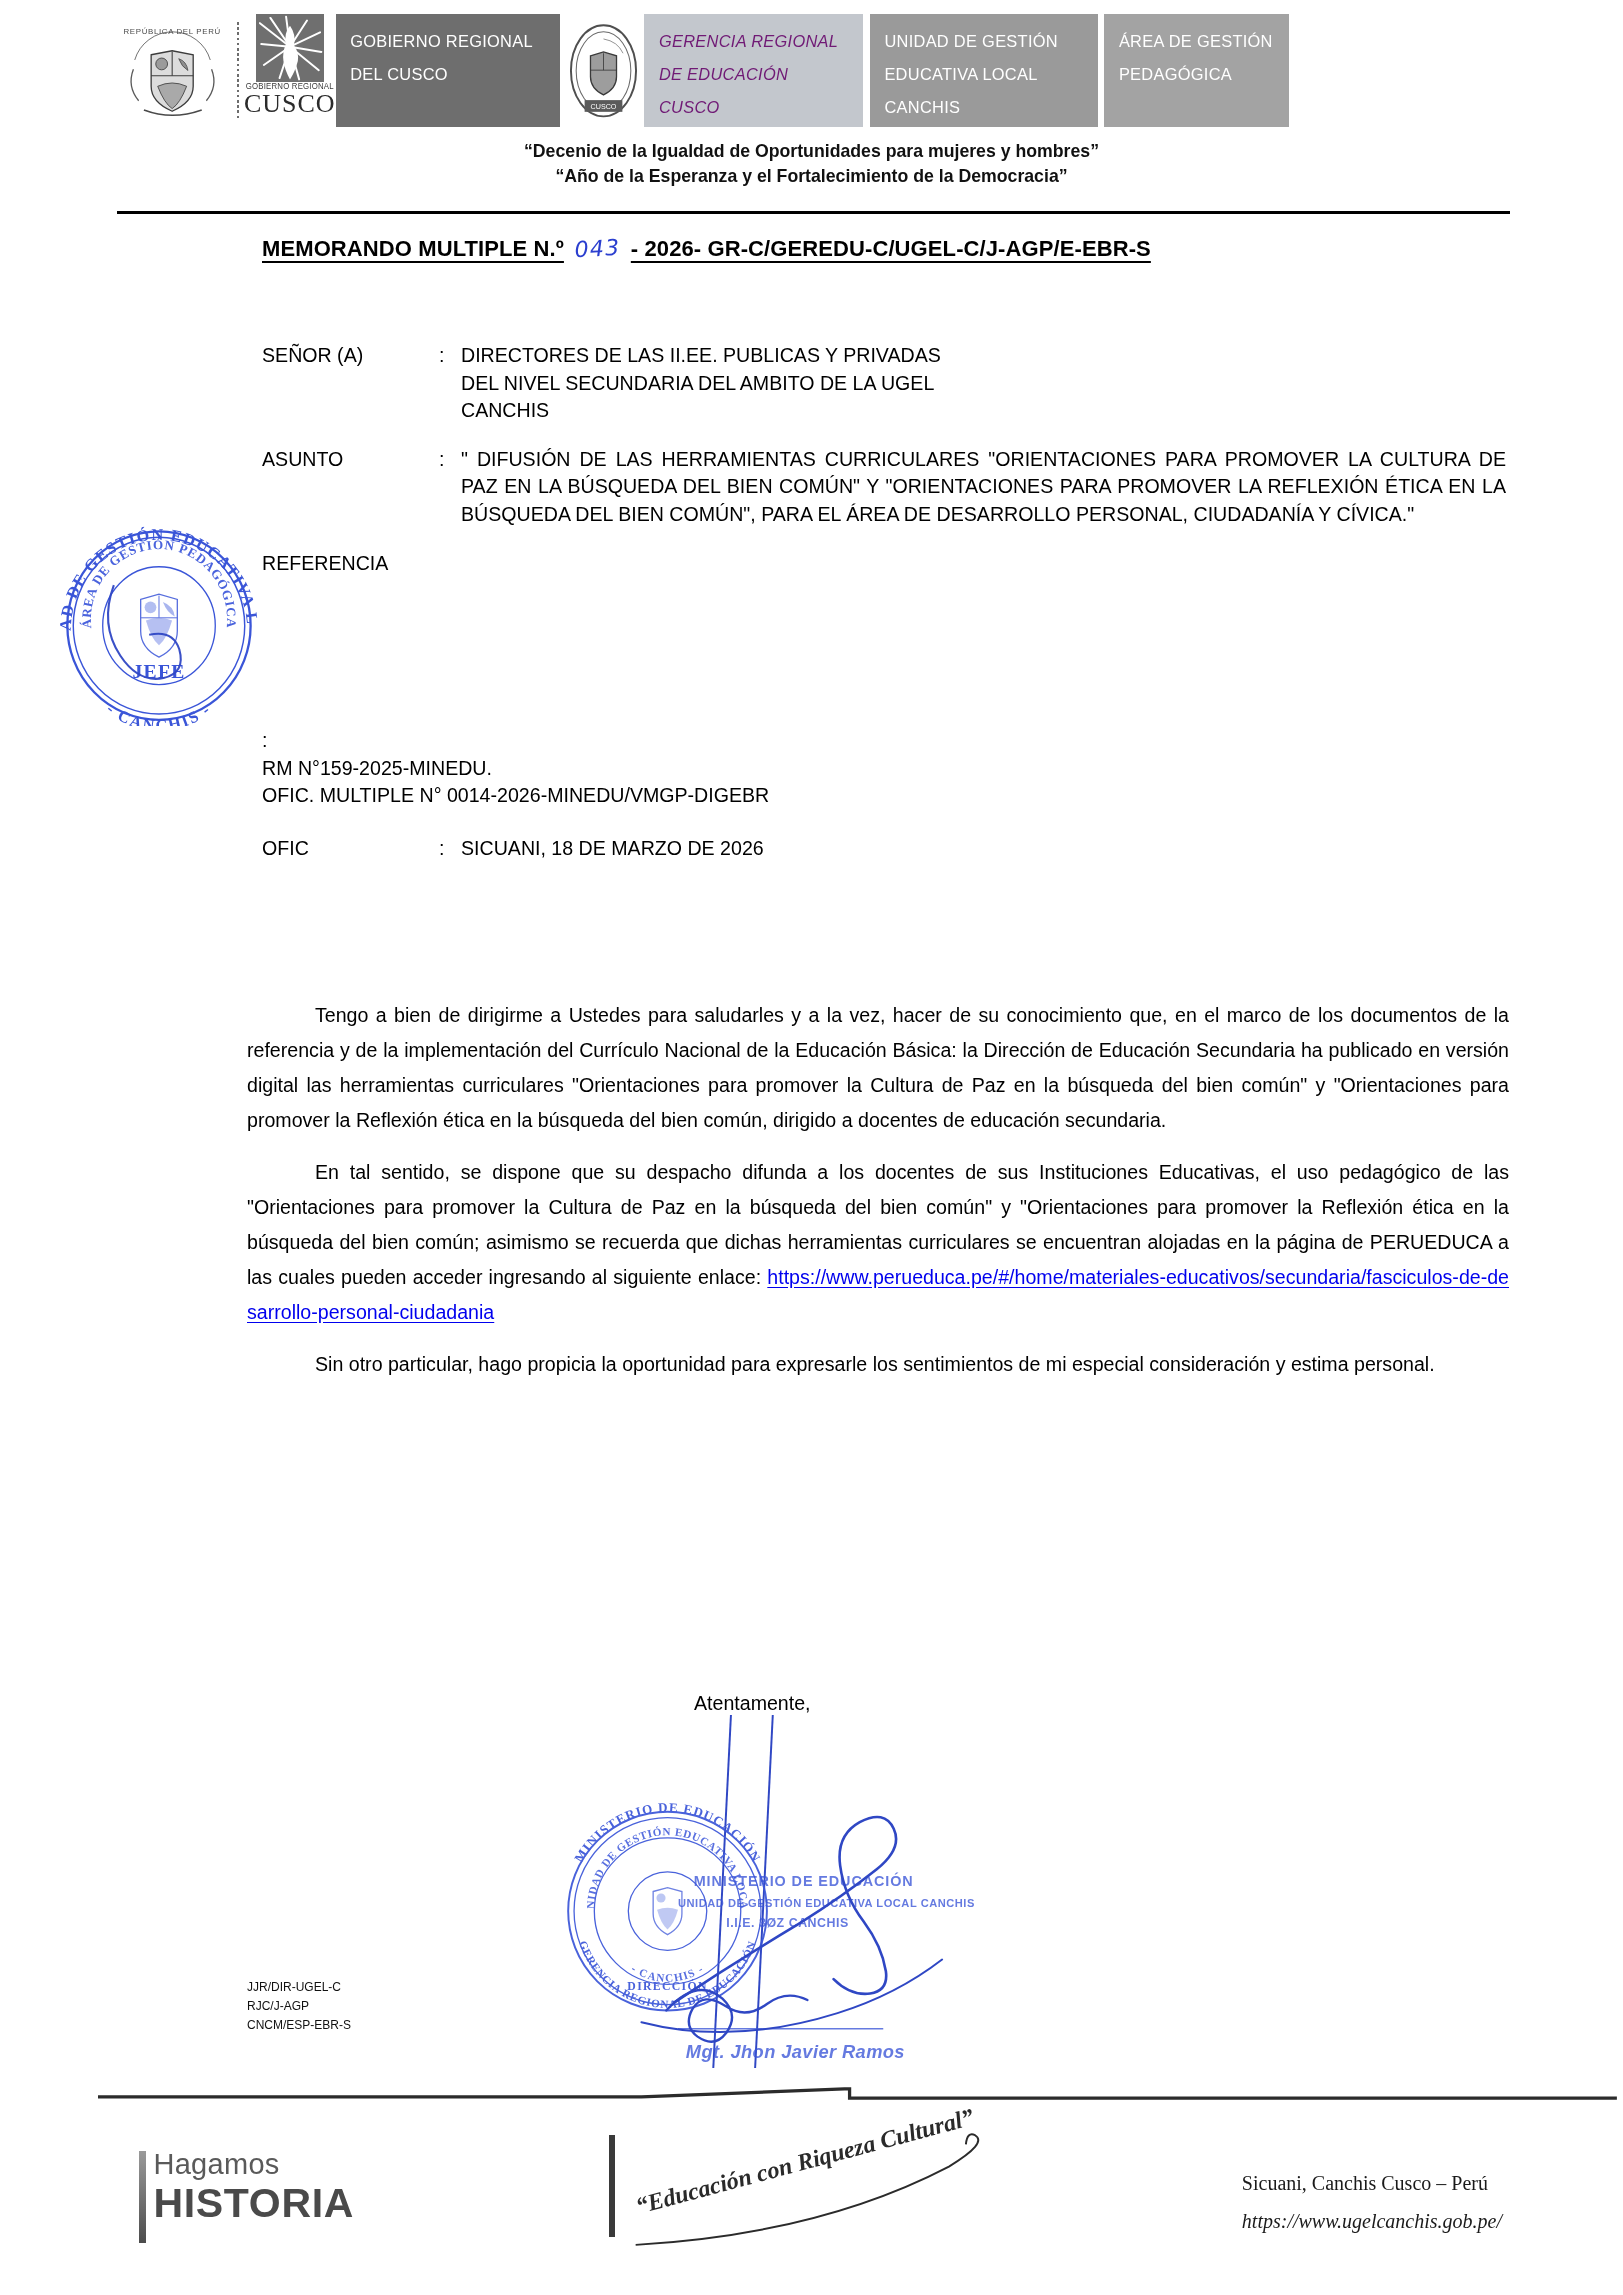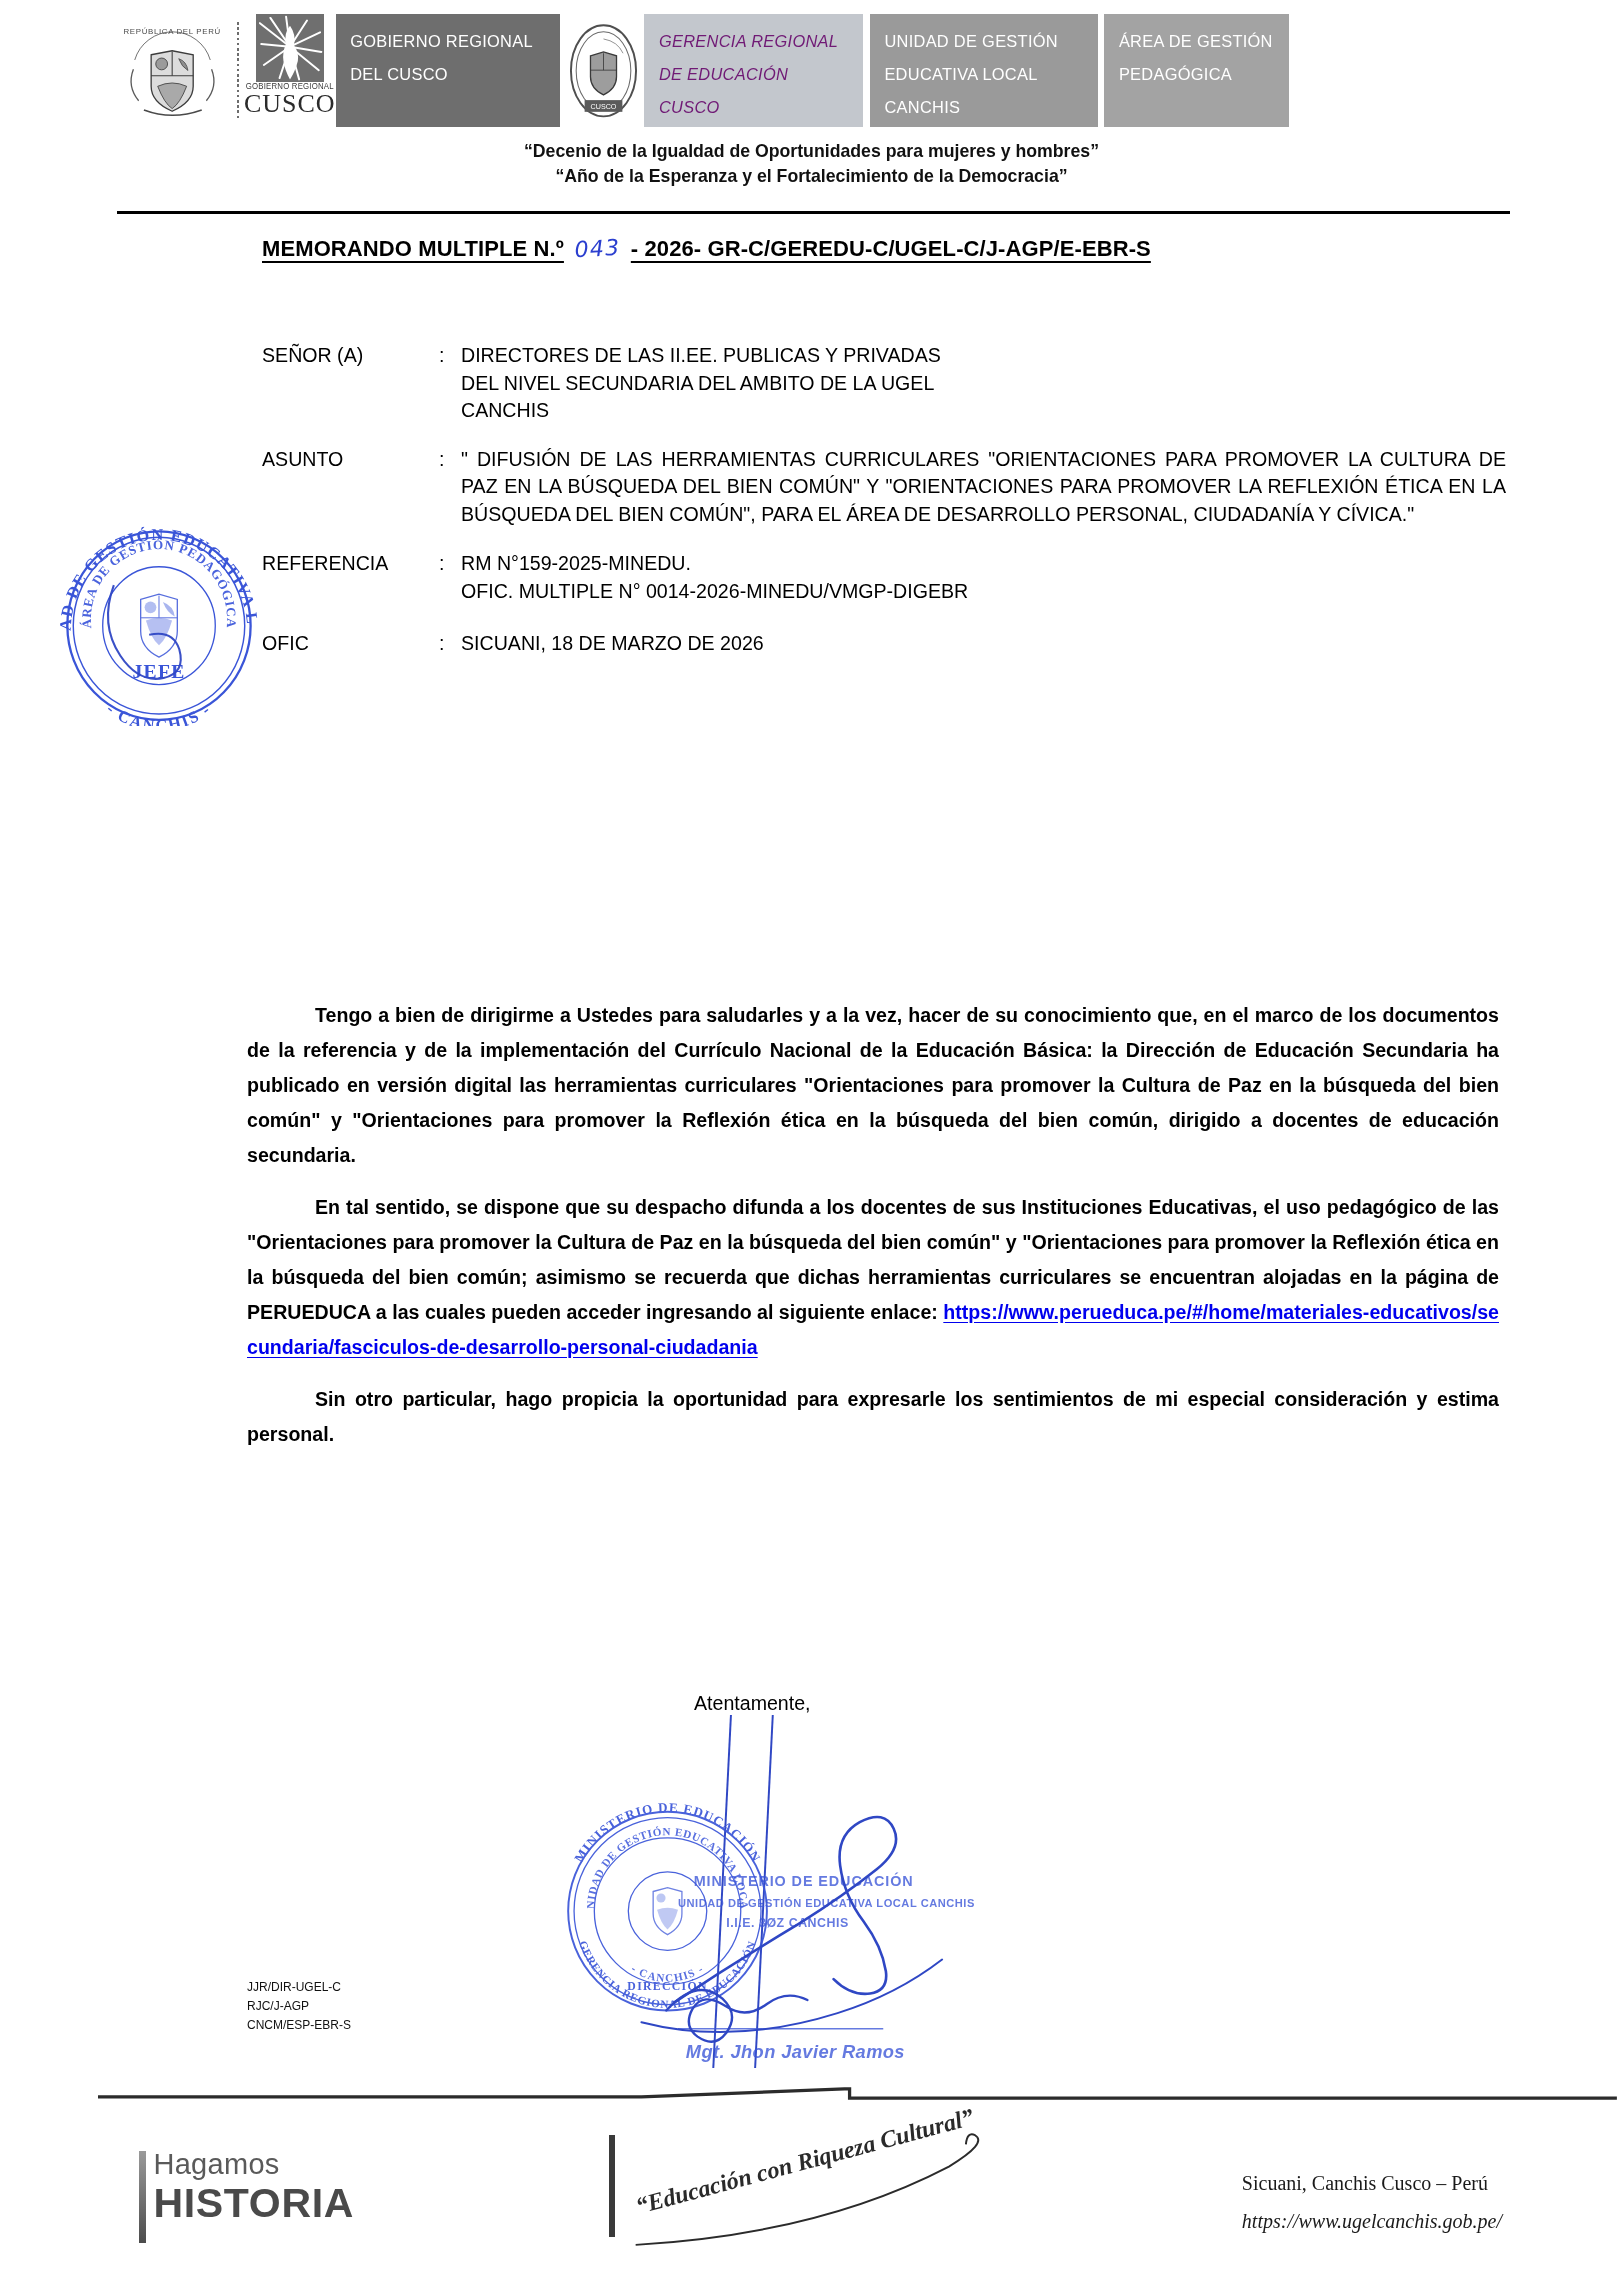--- a/index.html
+++ b/index.html
@@ -179,21 +179,21 @@
   
   .body-text {
     position: absolute;
     left: 247px;
     top: 998px;
     width: 1262px;
     font-size: 19.6px;
     line-height: 35px;
     text-align: justify;
   }
-  .body-text p { margin: 0 10px 17px 0; text-indent: 68px; font-weight: bold; }
+  .body-text p { margin: 0 0 17px 0; text-indent: 68px; }
   .link {
     text-decoration: underline;
     text-underline-offset: 3.3px;
     word-break: break-all;
   }
 
   .atentamente {
     position: absolute;
     left: 694px;
     top: 1692px;
@@ -421,21 +421,21 @@
         <span class="line">CANCHIS</span>
       </div>
     </div>
 
     <div class="field-row" style="margin-top:21px;">
       <div class="field-label">ASUNTO</div>
       <div class="field-colon">:</div>
       <div class="field-value justify">" DIFUSIÓN DE LAS HERRAMIENTAS CURRICULARES "ORIENTACIONES PARA PROMOVER LA CULTURA DE PAZ EN LA BÚSQUEDA DEL BIEN COMÚN" Y "ORIENTACIONES PARA PROMOVER LA REFLEXIÓN ÉTICA EN LA BÚSQUEDA DEL BIEN COMÚN", PARA EL ÁREA DE DESARROLLO PERSONAL, CIUDADANÍA Y CÍVICA."</div>
     </div>
 
-    <div class="field-row" style="margin-top:22px;">
+    <div class="field-row" style="margin-top:22px;flex-direction:column;">
       <div class="field-label">REFERENCIA</div>
       <div class="field-colon">:</div>
       <div class="field-value">
         <span class="line">RM N°159-2025-MINEDU.</span>
         <span class="line">OFIC. MULTIPLE N° 0014-2026-MINEDU/VMGP-DIGEBR</span>
       </div>
     </div>
 
     <div class="field-row" style="margin-top:25px;">
       <div class="field-label">OFIC</div>

